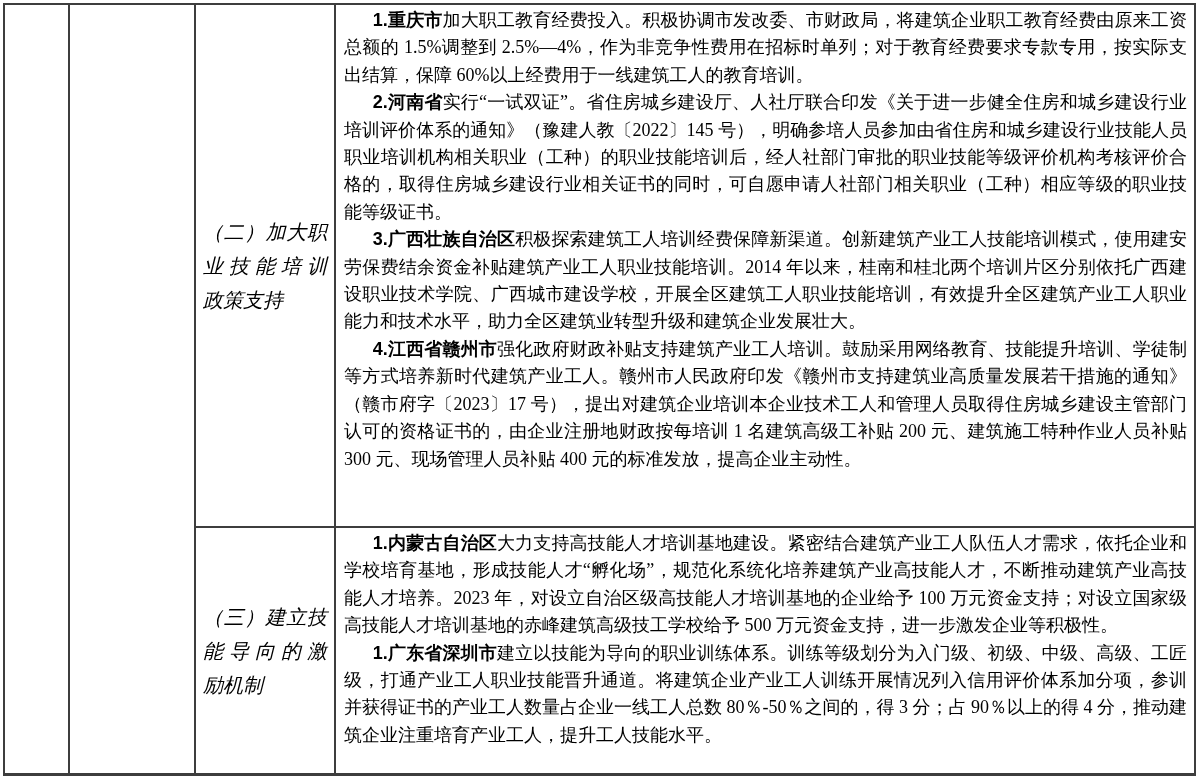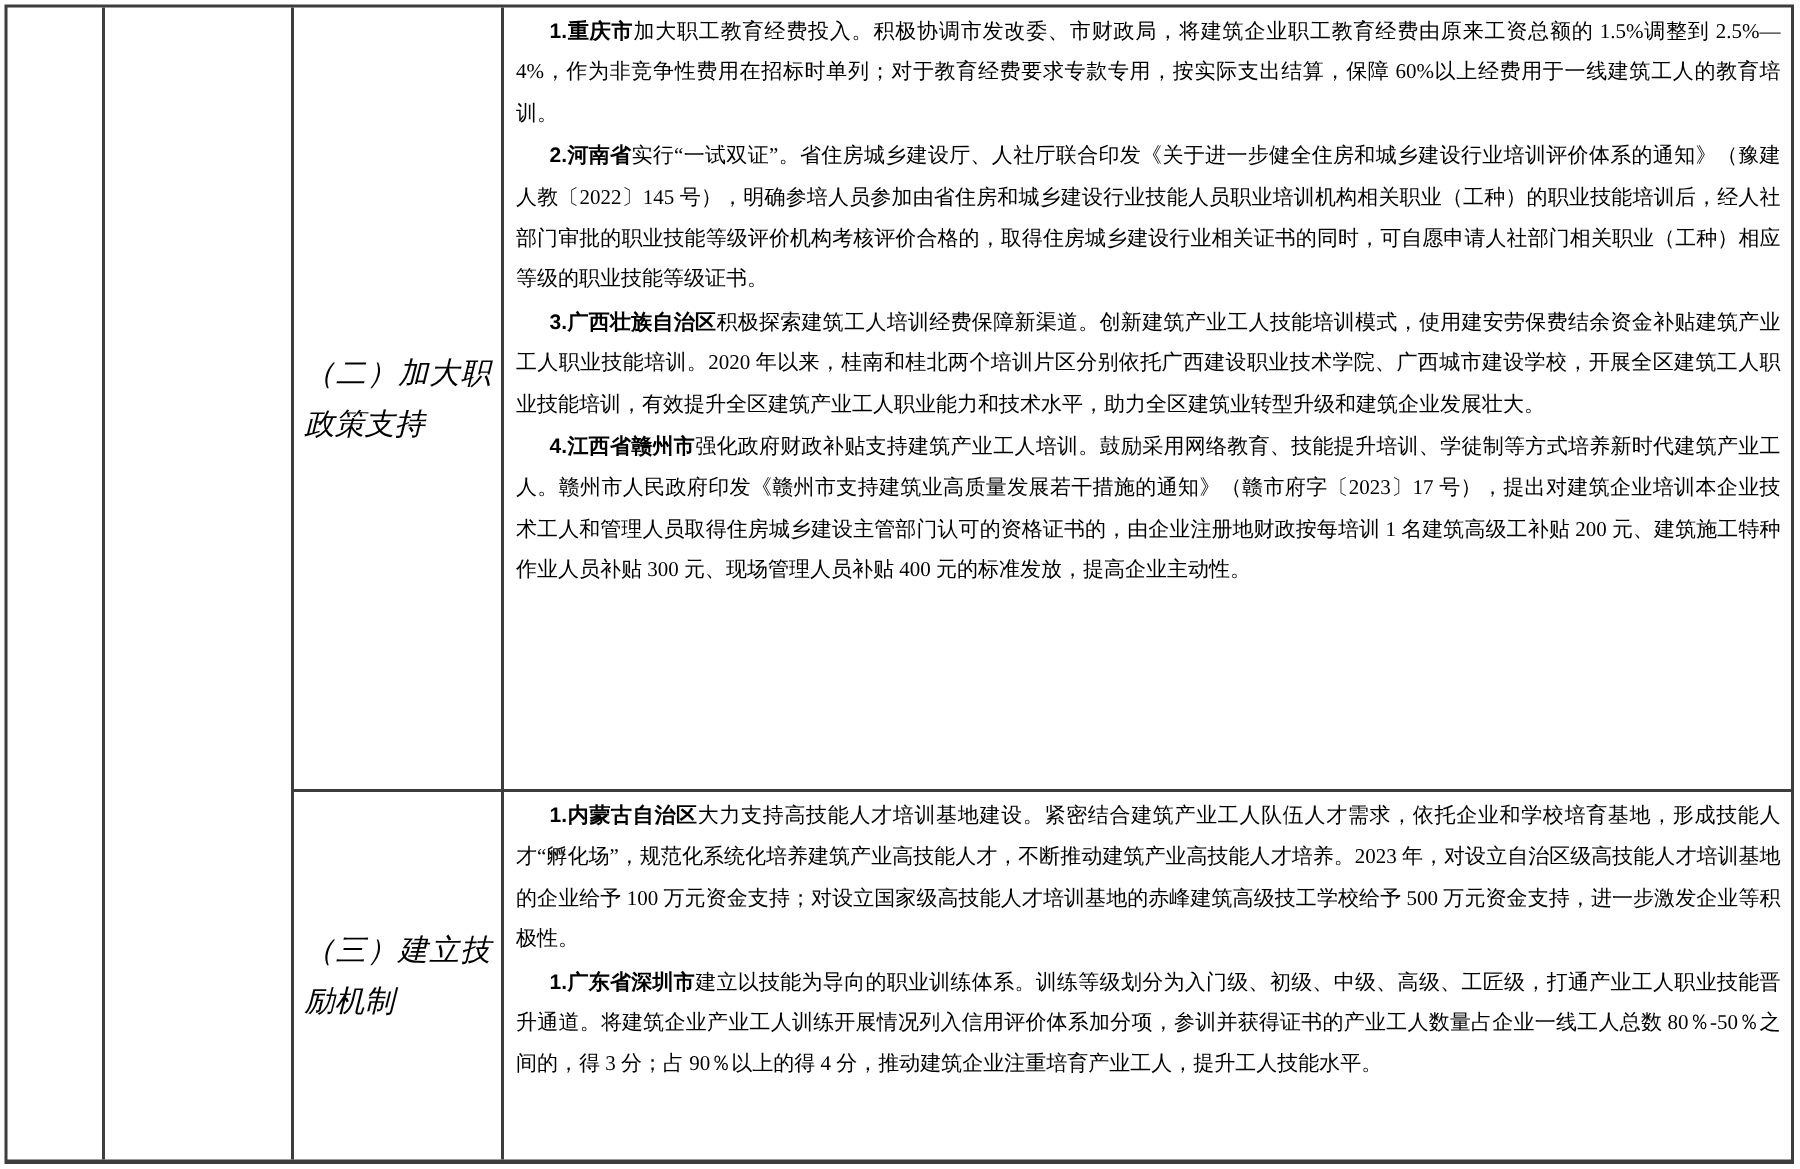--- a/index.html
+++ b/index.html
@@ -33,60 +33,62 @@
   .hdr{
     display:flex;flex-direction:column;justify-content:center;
     padding:0 7px;font-size:20px;line-height:34px;
     font-style:italic;
   }
   .hdr .hline:not(:last-of-type){
     text-align:justify;text-align-last:justify;
   }
   .content{
     padding:2px 7px 0 8px;
-    font-size:14px;line-height:27.4px;
+    font-size:18px;line-height:27.4px;
   }
   .para{
     margin:0;text-indent:1.6em;text-align:justify;
   }
   .para .lead{
     font-weight:bold;
     font-family:"Liberation Sans","DejaVu Sans",sans-serif;
   }
 </style>
 </head>
 <body>
 
 <div class="tbl">
   <div class="cell cA"></div>
   <div class="cell cB"></div>
 
   <div class="cell h1 hdr">
 
       <div class="hline">（二）加大职</div>
 
+      <div class="hline">业技能培训</div>
 
       <div class="hline">政策支持</div>
     </div>
 
   <div class="cell c1 content">
 
       <p class="para"><b class="lead">1.重庆市</b><span>加大职工教育经费投入。积极协调市发改委、市财政局，将建筑企业职工教育经费由原来工资总额的 1.5%调整到 2.5%—4%，作为非竞争性费用在招标时单列；对于教育经费要求专款专用，按实际支出结算，保障 60%以上经费用于一线建筑工人的教育培训。</span></p>
 
       <p class="para"><b class="lead">2.河南省</b><span>实行“一试双证”。省住房城乡建设厅、人社厅联合印发《关于进一步健全住房和城乡建设行业培训评价体系的通知》（豫建人教〔2022〕145 号），明确参培人员参加由省住房和城乡建设行业技能人员职业培训机构相关职业（工种）的职业技能培训后，经人社部门审批的职业技能等级评价机构考核评价合格的，取得住房城乡建设行业相关证书的同时，可自愿申请人社部门相关职业（工种）相应等级的职业技能等级证书。</span></p>
 
-      <p class="para"><b class="lead">3.广西壮族自治区</b><span>积极探索建筑工人培训经费保障新渠道。创新建筑产业工人技能培训模式，使用建安劳保费结余资金补贴建筑产业工人职业技能培训。2020 年以来，桂南和桂北两个培训片区分别依托广西建设职业技术学院、广西城市建设学校，开展全区建筑工人职业技能培训，有效提升全区建筑产业工人职业能力和技术水平，助力全区建筑业转型升级和建筑企业发展壮大。</span></p>
+      <p class="para"><b class="lead">3.广西壮族自治区</b><span>积极探索建筑工人培训经费保障新渠道。创新建筑产业工人技能培训模式，使用建安劳保费结余资金补贴建筑产业工人职业技能培训。2014 年以来，桂南和桂北两个培训片区分别依托广西建设职业技术学院、广西城市建设学校，开展全区建筑工人职业技能培训，有效提升全区建筑产业工人职业能力和技术水平，助力全区建筑业转型升级和建筑企业发展壮大。</span></p>
 
       <p class="para"><b class="lead">4.江西省赣州市</b><span>强化政府财政补贴支持建筑产业工人培训。鼓励采用网络教育、技能提升培训、学徒制等方式培养新时代建筑产业工人。赣州市人民政府印发《赣州市支持建筑业高质量发展若干措施的通知》（赣市府字〔2023〕17 号），提出对建筑企业培训本企业技术工人和管理人员取得住房城乡建设主管部门认可的资格证书的，由企业注册地财政按每培训 1 名建筑高级工补贴 200 元、建筑施工特种作业人员补贴 300 元、现场管理人员补贴 400 元的标准发放，提高企业主动性。</span></p>
     </div>
 
   <div class="cell h2 hdr">
 
       <div class="hline">（三）建立技</div>
 
+      <div class="hline">能导向的激</div>
 
       <div class="hline">励机制</div>
     </div>
 
   <div class="cell c2 content">
 
       <p class="para"><b class="lead">1.内蒙古自治区</b><span>大力支持高技能人才培训基地建设。紧密结合建筑产业工人队伍人才需求，依托企业和学校培育基地，形成技能人才“孵化场”，规范化系统化培养建筑产业高技能人才，不断推动建筑产业高技能人才培养。2023 年，对设立自治区级高技能人才培训基地的企业给予 100 万元资金支持；对设立国家级高技能人才培训基地的赤峰建筑高级技工学校给予 500 万元资金支持，进一步激发企业等积极性。</span></p>
 
       <p class="para"><b class="lead">1.广东省深圳市</b><span>建立以技能为导向的职业训练体系。训练等级划分为入门级、初级、中级、高级、工匠级，打通产业工人职业技能晋升通道。将建筑企业产业工人训练开展情况列入信用评价体系加分项，参训并获得证书的产业工人数量占企业一线工人总数 80％-50％之间的，得 3 分；占 90％以上的得 4 分，推动建筑企业注重培育产业工人，提升工人技能水平。</span></p>
     </div>

